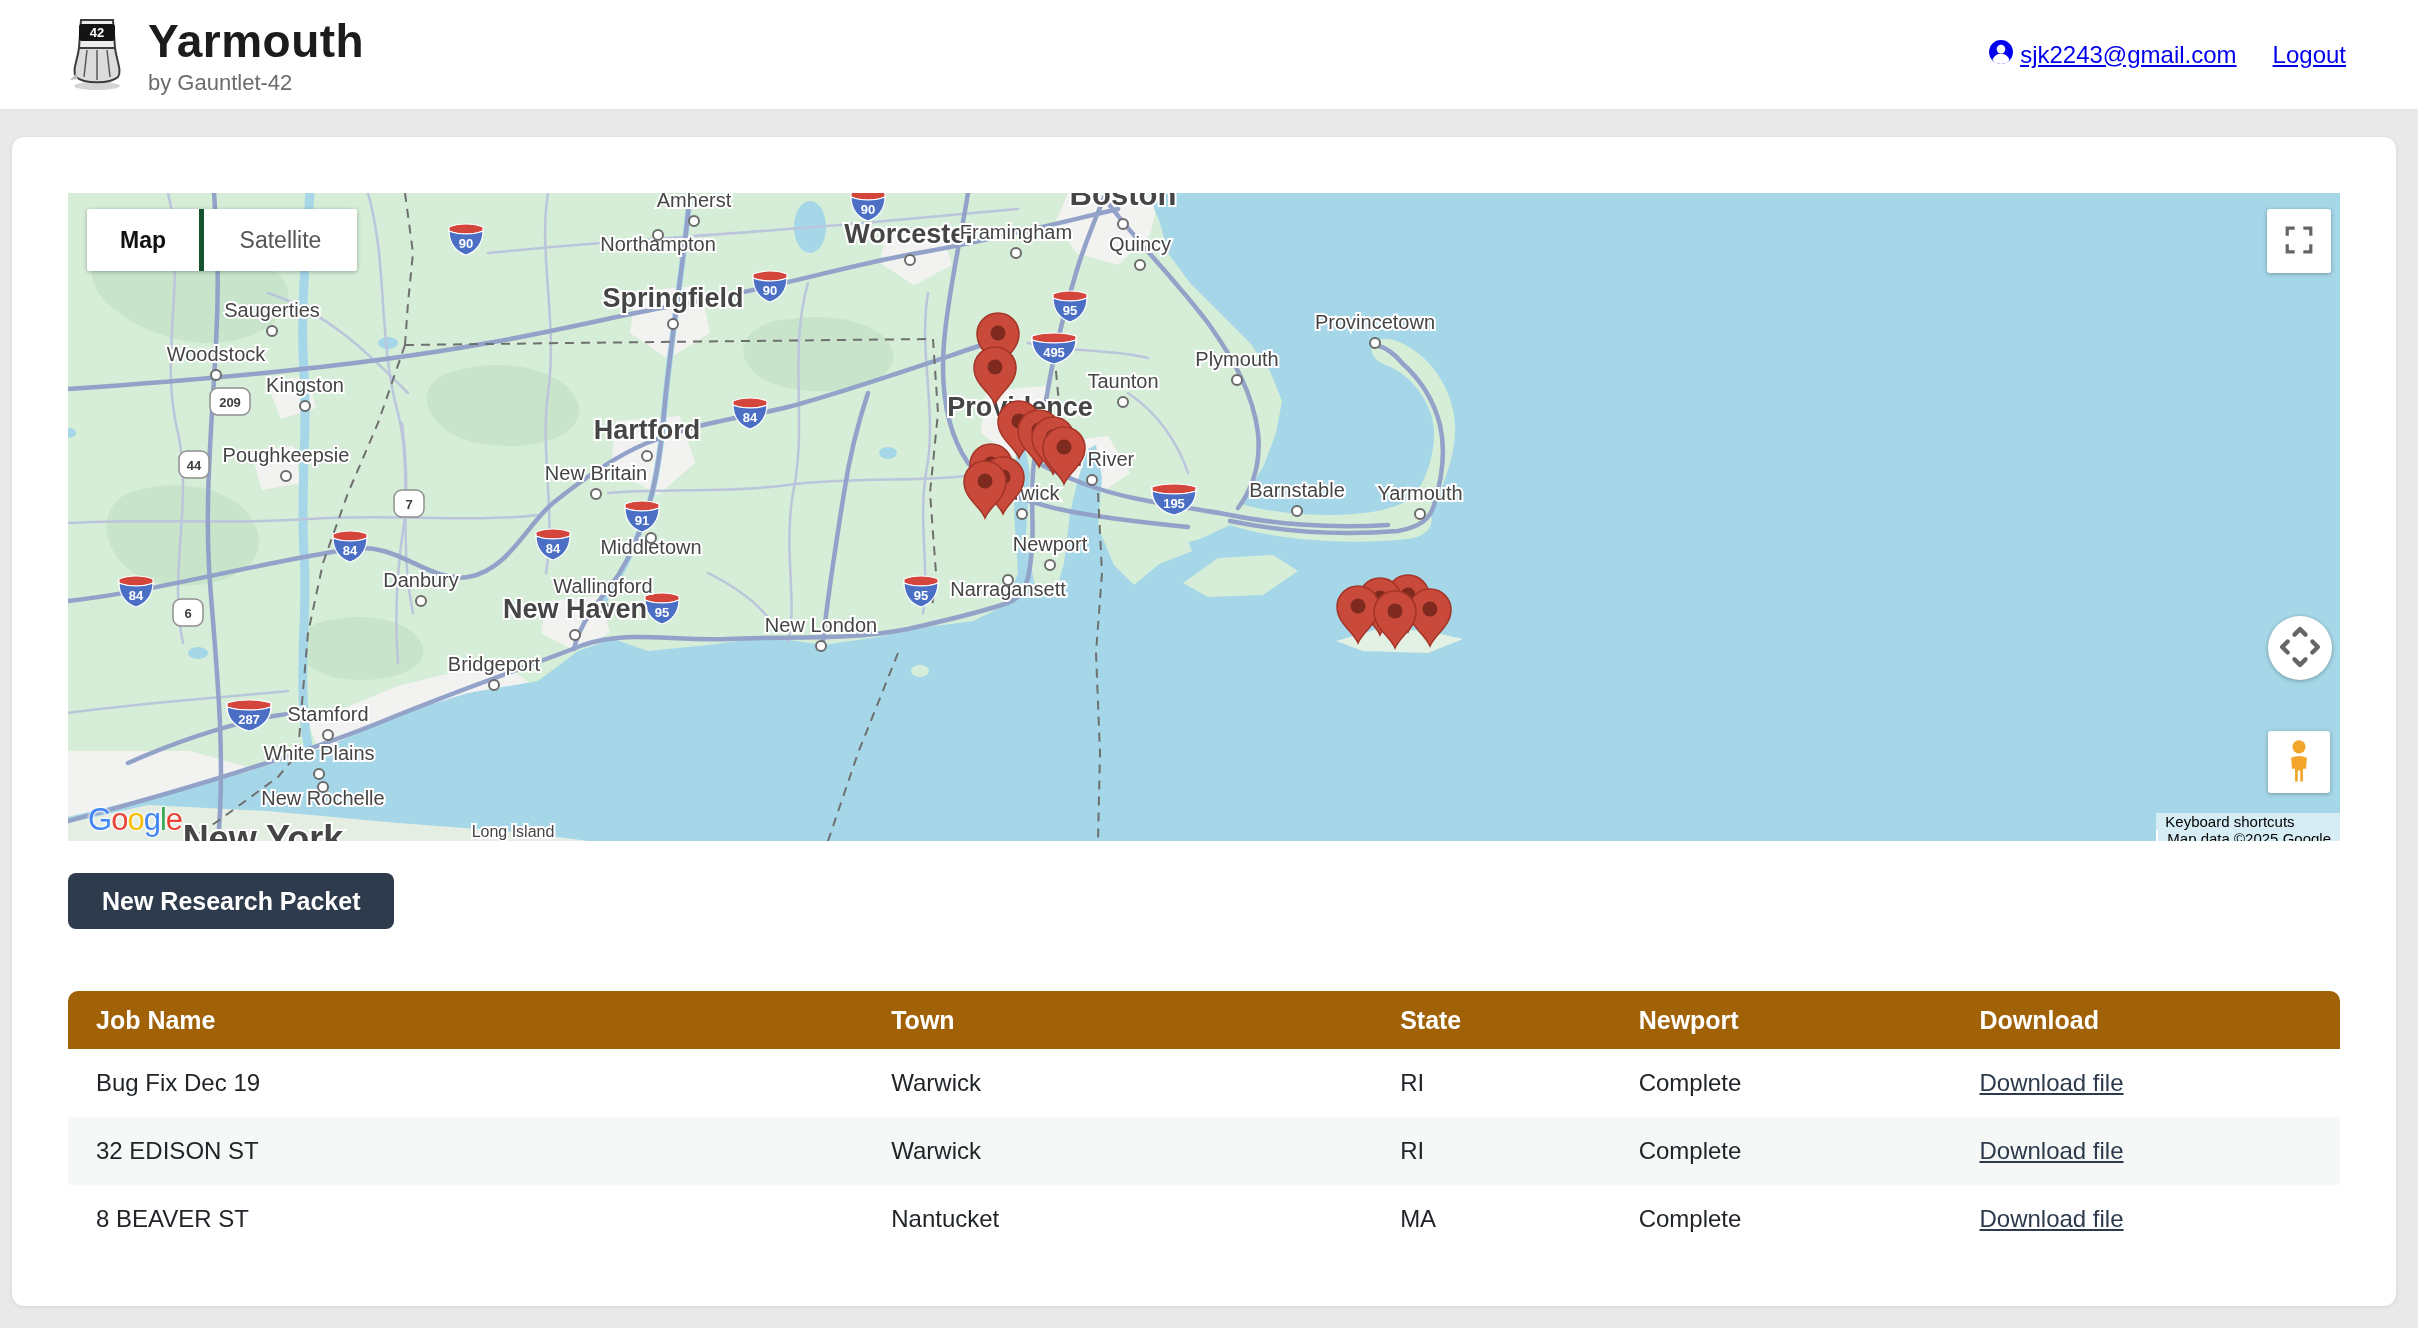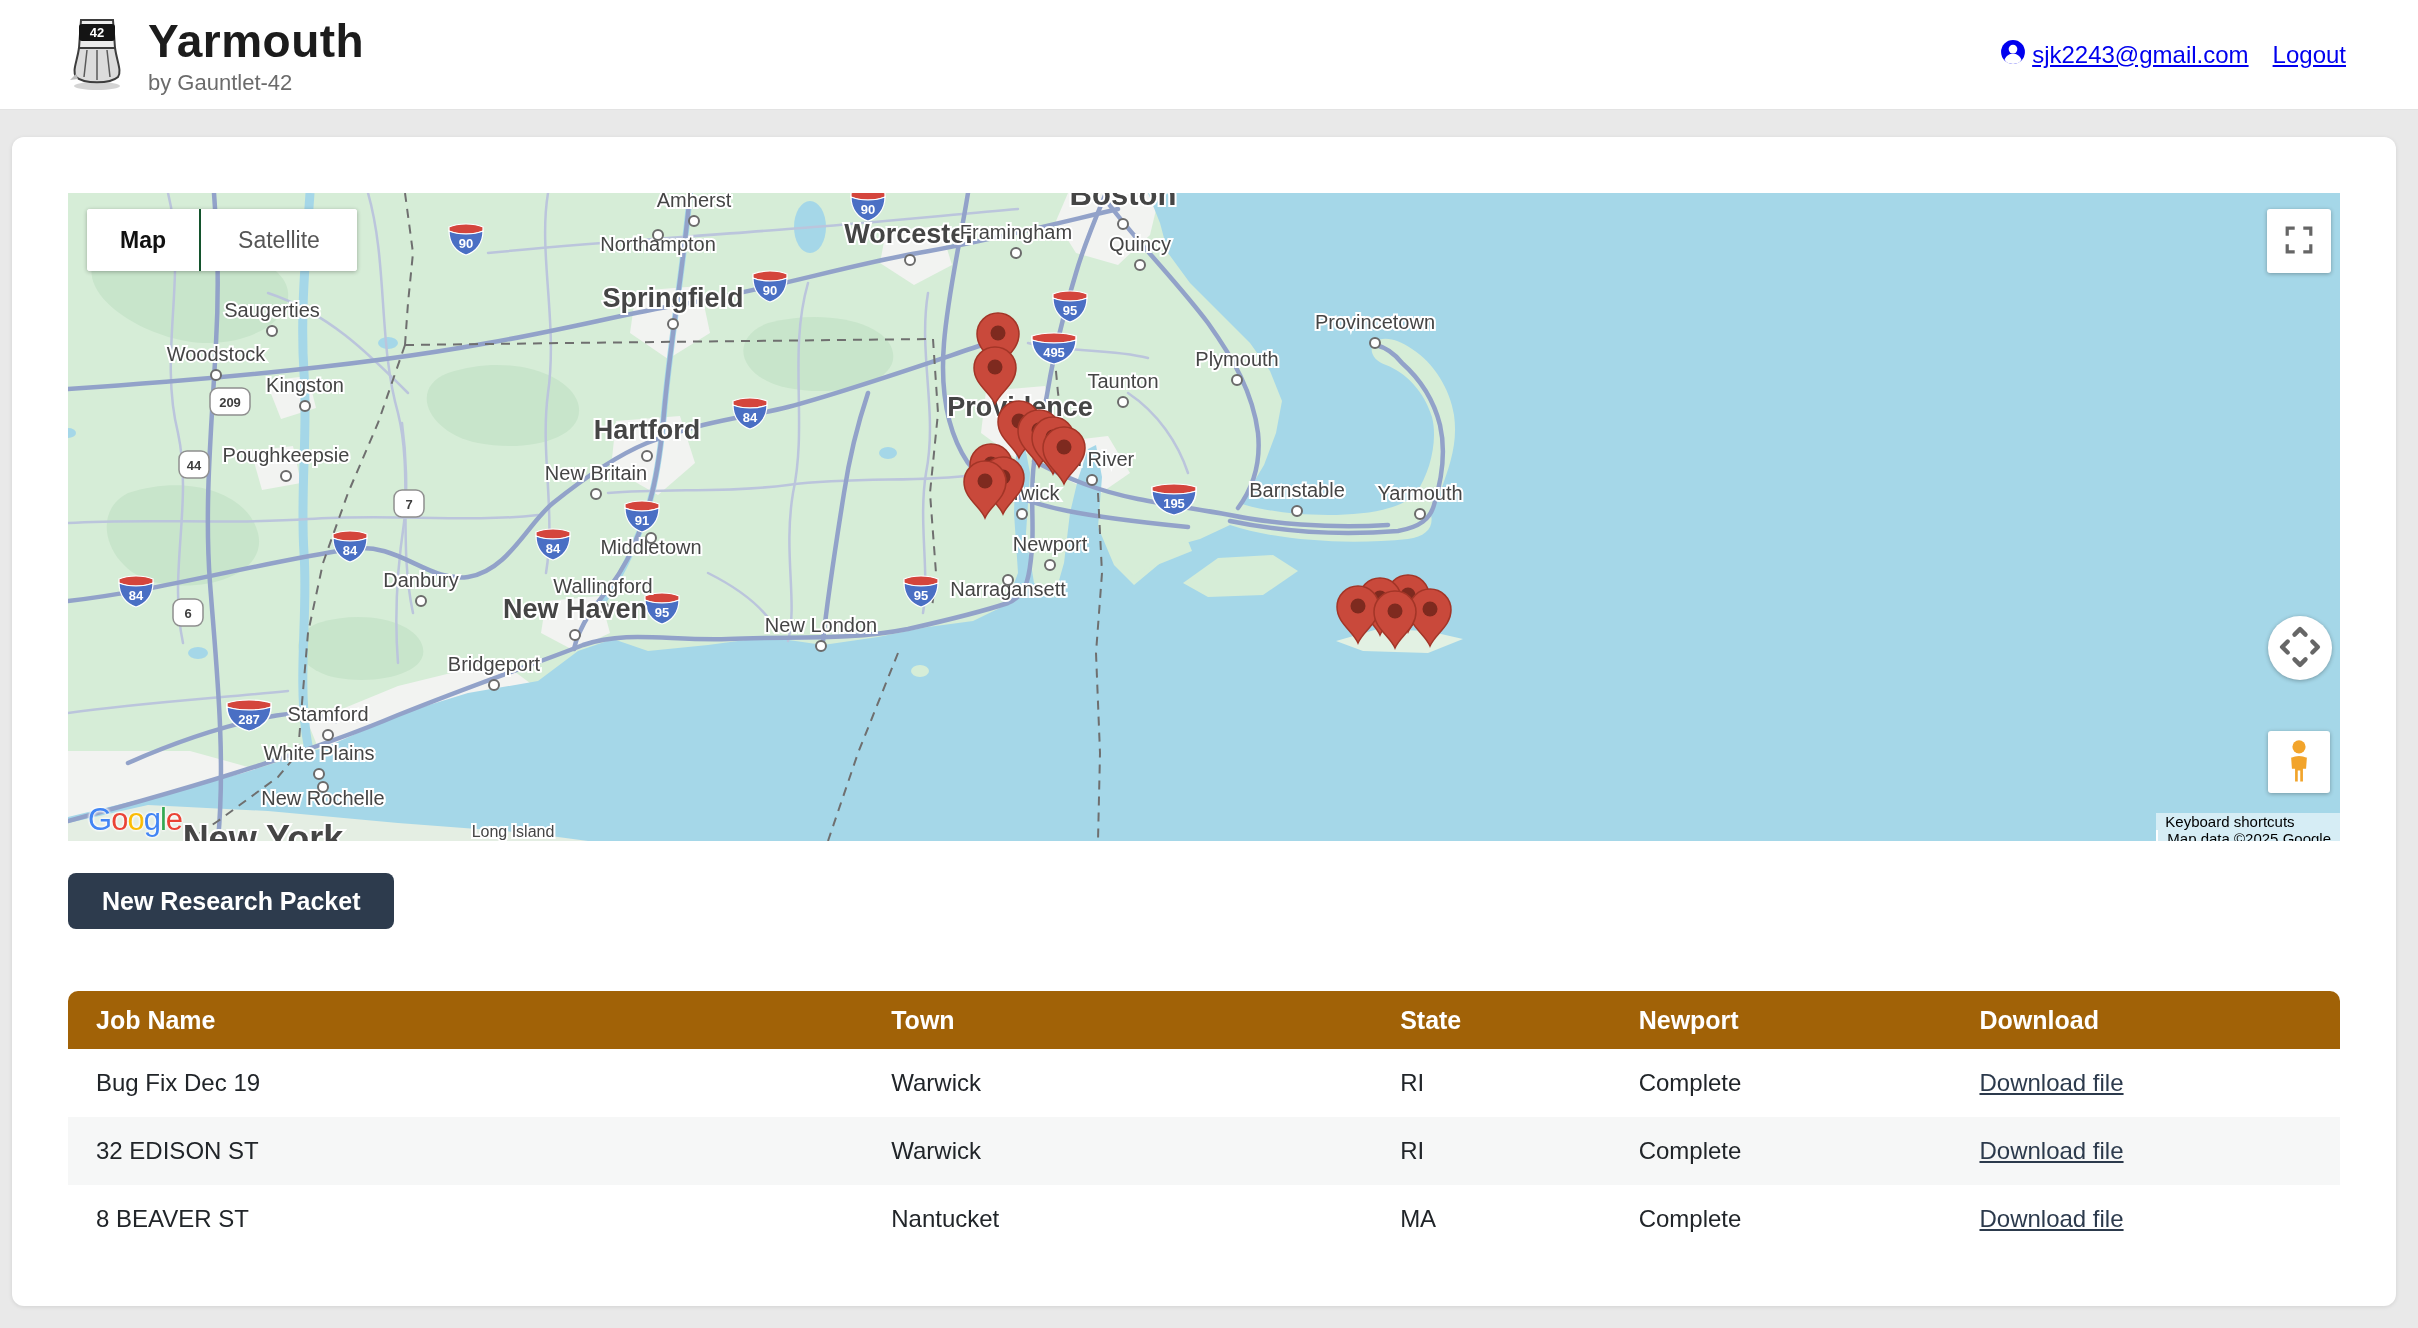--- a/index.html
+++ b/index.html
@@ -5,36 +5,36 @@
   * { margin:0; padding:0; box-sizing:border-box; }
   html,body { width:2418px; height:1328px; overflow:hidden; background:#e9e9e9;
     font-family:"Liberation Sans", sans-serif; position:relative; }
 
   
   .header { position:absolute; top:0; left:0; width:2418px; height:110px; background:#fff;
     border-bottom:1px solid #e3e3e3; display:flex; align-items:center; padding:0 72px 0 66px; }
   .brand { display:flex; align-items:center; gap:20px; }
   .brand-text .title { font-size:46px; font-weight:700; color:#1c1c1c; letter-spacing:.5px; }
   .brand-text .subtitle { font-size:22px; color:#6b6b6b; margin-top:2px; }
-  .header-right { margin-left:auto; display:flex; align-items:center; gap:24px; }
+  .header-right { margin-left:auto; display:flex; align-items:center; gap:36px; }
   .hlink { color:#0000ee; font-size:24px; text-decoration:underline; display:flex; align-items:center; gap:6px; cursor:pointer; }
 
   
   .card { position:absolute; left:12px; top:137px; width:2384px; height:1169px; background:#fff;
     border-radius:12px; box-shadow:0 1px 4px rgba(0,0,0,.10); padding:56px; overflow:hidden; }
 
   
   .map-wrap { position:relative; width:2272px; height:648px; background:#A5D7E8; overflow:hidden; }
   .map-wrap svg.basemap { position:absolute; left:0; top:0; }
   .map-type { position:absolute; left:19px; top:16px; height:62px; display:flex; background:#fff;
     border-radius:3px; box-shadow:0 1px 4px rgba(0,0,0,.3); overflow:hidden; }
   .map-type button { border:none; background:#fff; height:100%; font-size:23px; cursor:pointer;
     font-family:"Liberation Sans", sans-serif; }
   .map-type .bt-map { width:112px; font-weight:700; color:#111; }
-  .map-type .bt-sat { width:158px; color:#565656; border-left:2px solid #14532d; }
+  .map-type .bt-sat { width:158px; color:#565656; border-left:5px solid #14532d; }
   .fullscreen-btn { position:absolute; right:9px; top:16px; width:64px; height:64px; background:#fff;
     border:none; border-radius:3px; box-shadow:0 1px 4px rgba(0,0,0,.3); cursor:pointer;
     display:flex; align-items:center; justify-content:center; }
   .pan-btn { position:absolute; right:8px; top:423px; width:64px; height:64px; border-radius:50%;
     background:#fff; border:none; box-shadow:0 1px 4px rgba(0,0,0,.3); cursor:pointer;
     display:flex; align-items:center; justify-content:center; }
   .pegman-btn { position:absolute; right:10px; top:538px; width:62px; height:62px; background:#fff;
     border:none; border-radius:3px; box-shadow:0 1px 4px rgba(0,0,0,.3); cursor:pointer;
     display:flex; align-items:center; justify-content:center; }
   .google-logo { position:absolute; left:20px; bottom:3px; font-size:31px; font-weight:500;

